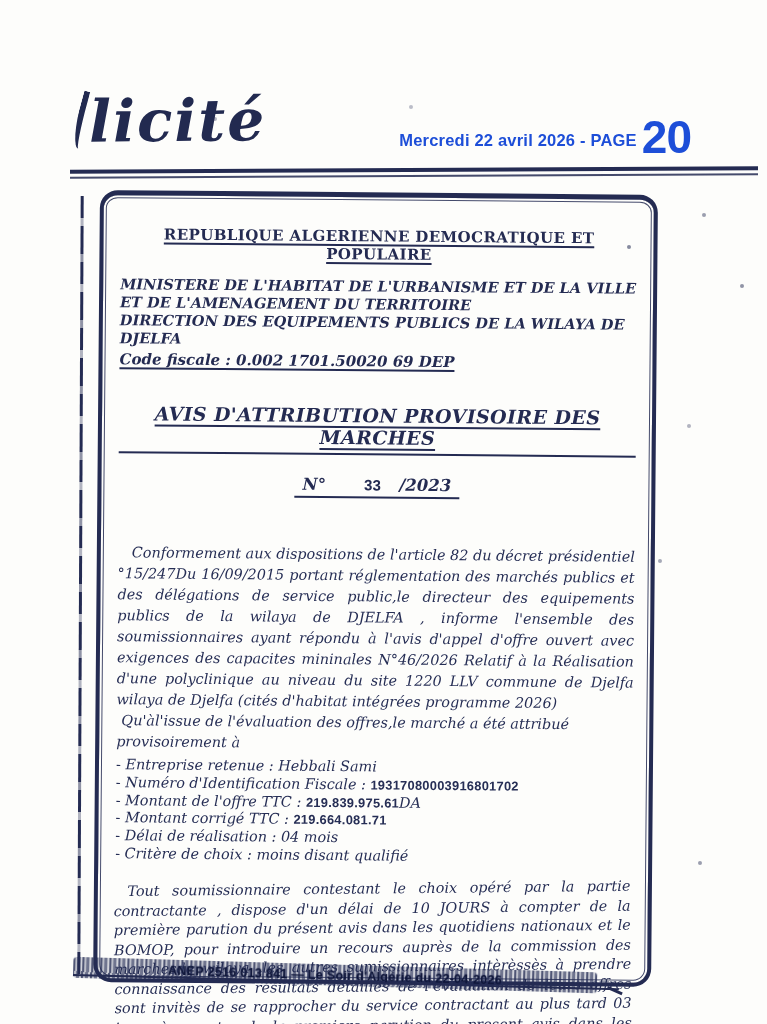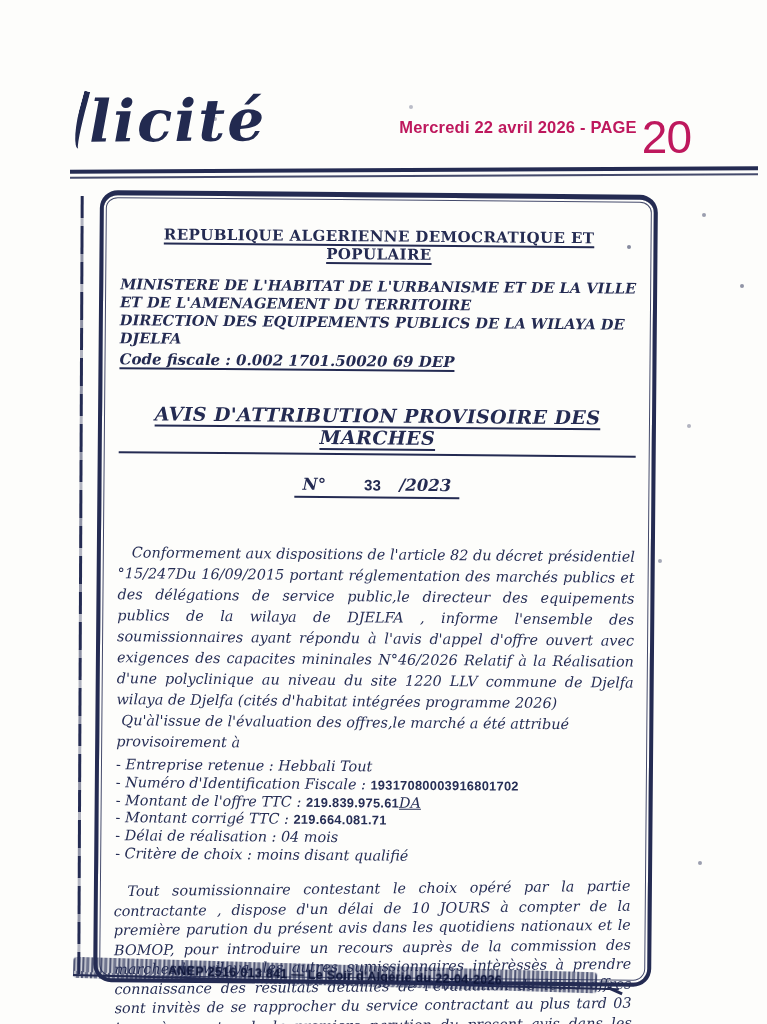--- a/index.html
+++ b/index.html
@@ -30,31 +30,31 @@
   .cut-stroke{
     display:inline-block;width:12px;height:58px;
     border-left:6px solid #222a50;
     border-bottom-left-radius:80%;
     transform:rotate(16deg) translateY(-2px);
     margin-right:1px;
   }
   
   .dateline{
     position:absolute;right:76px;top:118px;
-    display:flex;gap:5px;
-    color:#be185d;
+    display:flex;align-items:flex-end;gap:5px;
+    color:#1d4ed8;
   }
   .dateline-text{
     font-family:"Liberation Sans", sans-serif;
     font-weight:bold;font-size:16.5px;
     padding-bottom:7px;letter-spacing:0.2px;
   }
   .page-number{
     font-family:"Liberation Sans", sans-serif;
-    font-weight:400;font-size:46px;line-height:0.85;
+    font-weight:700;font-size:46px;line-height:0.85;
     letter-spacing:-1px;
   }
   
   .header-rule{
     position:absolute;left:70px;top:168px;width:688px;height:9px;
     border-top:4px solid var(--ink);
     border-bottom:2px solid var(--ink-soft);
     transform:rotate(-0.3deg);
   }
   
@@ -153,21 +153,21 @@
     text-align:justify;
     color:#262e55;
   }
   .p1{margin-top:46px;text-indent:14px;}
   .p1tail{text-align:left;text-indent:5px;}
   .details{
     margin-top:4px;
     font-style:italic;font-size:14.4px;line-height:17.8px;
     color:#262e55;
   }
-  .drow .dsuffix{font-style:italic;text-decoration:underline;}
+  .drow .dsuffix{font-style:italic;}
   .p2{
     margin-top:19px;line-height:19.5px;text-indent:14px;
     transform:rotate(-1.1deg);transform-origin:left center;
   }
   
   .anep-bar{
     position:absolute;left:-24px;bottom:0px;width:524px;height:21px;
     transform:rotate(1.2deg);transform-origin:left center;
     background:repeating-linear-gradient(92deg,
       rgba(36,44,84,.8) 0 2px, rgba(36,44,84,.3) 2px 4px,
@@ -222,21 +222,21 @@
       <div class="numline-wrap">
         <span class="numline">
           <span class="np">N°</span><span class="nv num">33</span><span class="ns">/2023</span>
         </span>
       </div>
 
       <p class="para p1">Conformement aux dispositions de l'article 82 du décret présidentiel °15/247Du 16/09/2015 portant réglementation des marchés publics et des délégations de service public,le directeur des equipements publics de la wilaya de DJELFA , informe l'ensemble des soumissionnaires ayant répondu à l'avis d'appel d'offre ouvert avec exigences des capacites mininales N°46/2026 Relatif à la Réalisation d'une polyclinique au niveau du site 1220 LLV commune de Djelfa wilaya de Djelfa (cités d'habitat intégrées programme 2026)</p>
       <p class="para p1tail">Qu'àl'issue de l'évaluation des offres,le marché a été attribué provisoirement à</p>
 
       <div class="details">
-        <div class="drow"><span class="dlabel">- Entreprise retenue : </span><span class="dvalue">Hebbali Tout</span></div>
+        <div class="drow"><span class="dlabel">- Entreprise retenue : </span><span class="dvalue">Hebbali Sami</span></div>
         <div class="drow"><span class="dlabel">- Numéro d'Identification Fiscale : </span><span class="dvalue num">19317080003916801702</span></div>
         <div class="drow"><span class="dlabel">- Montant de l'offre TTC : </span><span class="dvalue num">219.839.975.61</span><span class="dsuffix">DA</span></div>
         <div class="drow"><span class="dlabel">- Montant corrigé TTC : </span><span class="dvalue num">219.664.081.71</span></div>
         <div class="drow"><span class="dlabel">- Délai de réalisation : </span><span class="dvalue">04 mois</span></div>
         <div class="drow"><span class="dlabel">- Critère de choix : </span><span class="dvalue">moins disant qualifié</span></div>
       </div>
 
       <p class="para p2">Tout soumissionnaire contestant le choix opéré par la partie contractante , dispose d'un délai de 10 JOURS à compter de la première parution du présent avis dans les quotidiens nationaux et le BOMOP, pour introduire un recours auprès de la commission des marchesde wilaya ,les autres sumissionnaires intèrèssès à prendre connaissance des rèsultats dètaillès de l'èvaluation de leurs offres sont invitès de se rapprocher du service contractant au plus tard 03 jours à compter de la premiere parution du present avis dans les quotidiens nationaux ou dans le BOMOP</p>
 
     </div>

